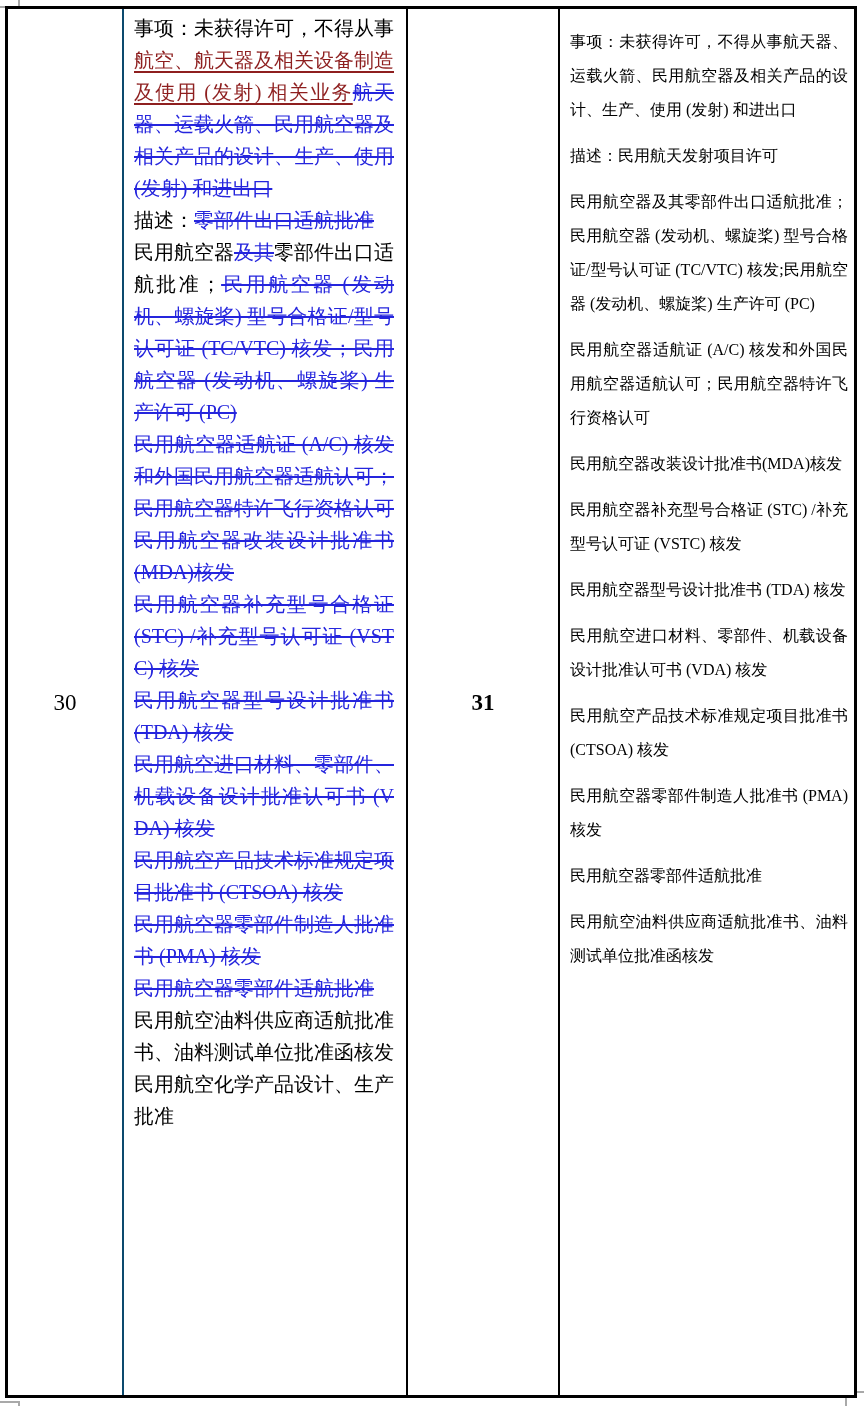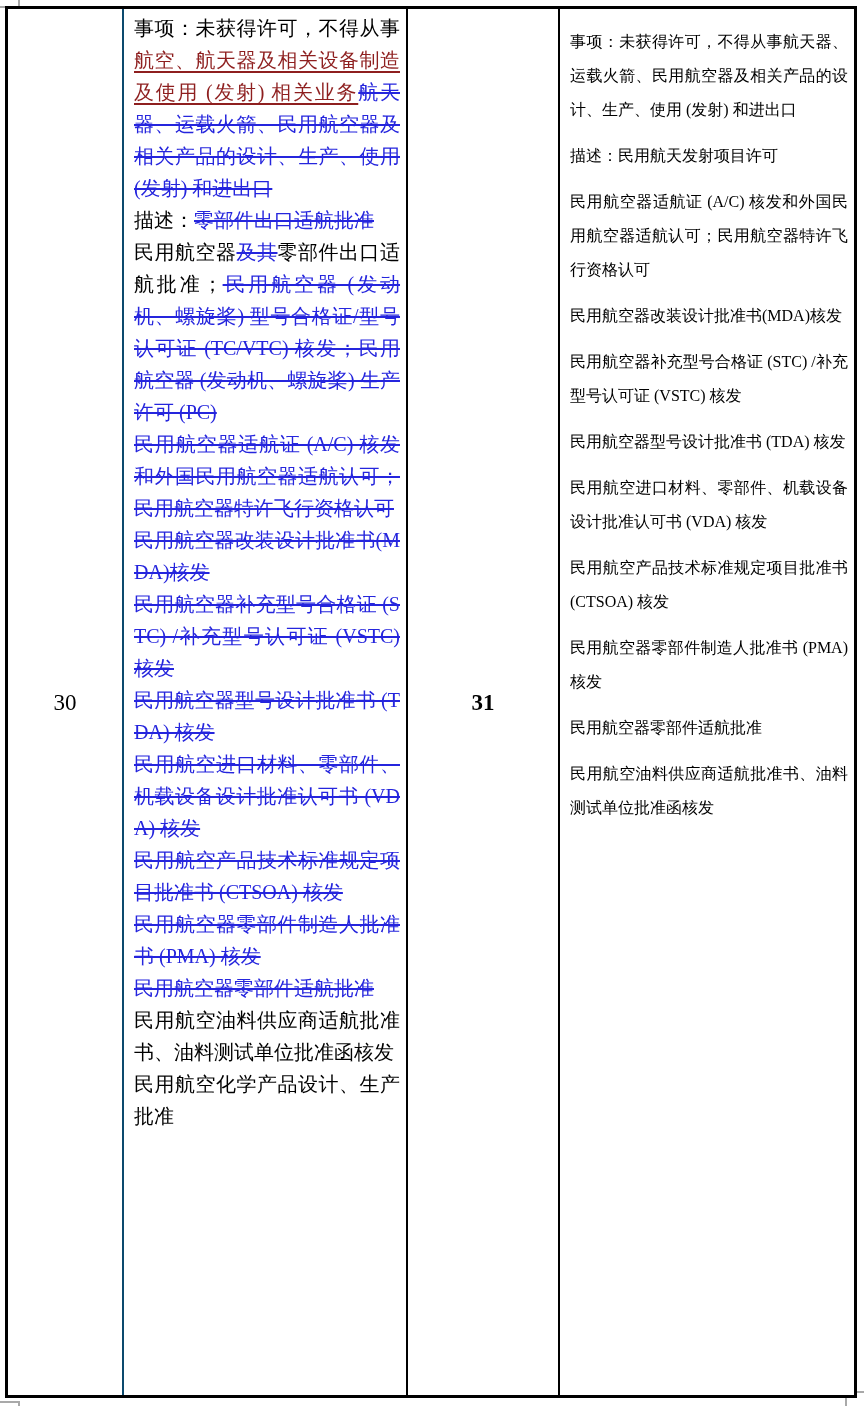--- a/index.html
+++ b/index.html
@@ -35,21 +35,21 @@
   .num-cell {
     display: flex; align-items: center; justify-content: center;
     font-size: 23px; line-height: 1;
   }
 
   .text-cell {
     text-align: justify;
     text-justify: inter-character;
     word-break: break-all;
   }
-  .col-changed { padding: 3px 6px 0 10px; font-size: 20px; line-height: 32px; }
+  .col-changed { padding: 3px 12px 0 10px; font-size: 20px; line-height: 32px; }
   .col-clean   { padding: 16px 6px 0 10px; font-size: 16px; line-height: 34px; }
 
   .col-changed p { margin: 0; }
   .col-clean   p { margin: 0 0 12px 0; }
 
   .run       { color: #000; }
   .run.ins   { color: var(--ins-color); text-decoration: underline; text-decoration-thickness: 1.5px; text-underline-offset: 4px; }
   .run.del   { color: var(--del-color); text-decoration: line-through; text-decoration-thickness: 1.5px; }
 </style>
 </head>
@@ -81,20 +81,21 @@
       <p><span class="run ">民用航空化学产品设计、生产批准</span></p>
     </div>
 
   <div class="cell col-no-new num-cell">
     <span>31</span>
   </div>
 
   <div class="cell col-clean text-cell" id="clean-cell-content">
       <p>事项：未获得许可，不得从事航天器、运载火箭、民用航空器及相关产品的设计、生产、使用 (发射) 和进出口</p>
       <p>描述：民用航天发射项目许可</p>
+      <p>民用航空器及其零部件出口适航批准；民用航空器 (发动机、螺旋桨) 型号合格证/型号认可证 (TC/VTC) 核发;民用航空器 (发动机、螺旋桨) 生产许可 (PC)</p>
       <p>民用航空器适航证 (A/C) 核发和外国民用航空器适航认可；民用航空器特许飞行资格认可</p>
       <p>民用航空器改装设计批准书(MDA)核发</p>
       <p>民用航空器补充型号合格证 (STC) /补充型号认可证 (VSTC) 核发</p>
       <p>民用航空器型号设计批准书 (TDA) 核发</p>
       <p>民用航空进口材料、零部件、机载设备设计批准认可书 (VDA) 核发</p>
       <p>民用航空产品技术标准规定项目批准书 (CTSOA) 核发</p>
       <p>民用航空器零部件制造人批准书 (PMA) 核发</p>
       <p>民用航空器零部件适航批准</p>
       <p>民用航空油料供应商适航批准书、油料测试单位批准函核发</p>
     </div>

